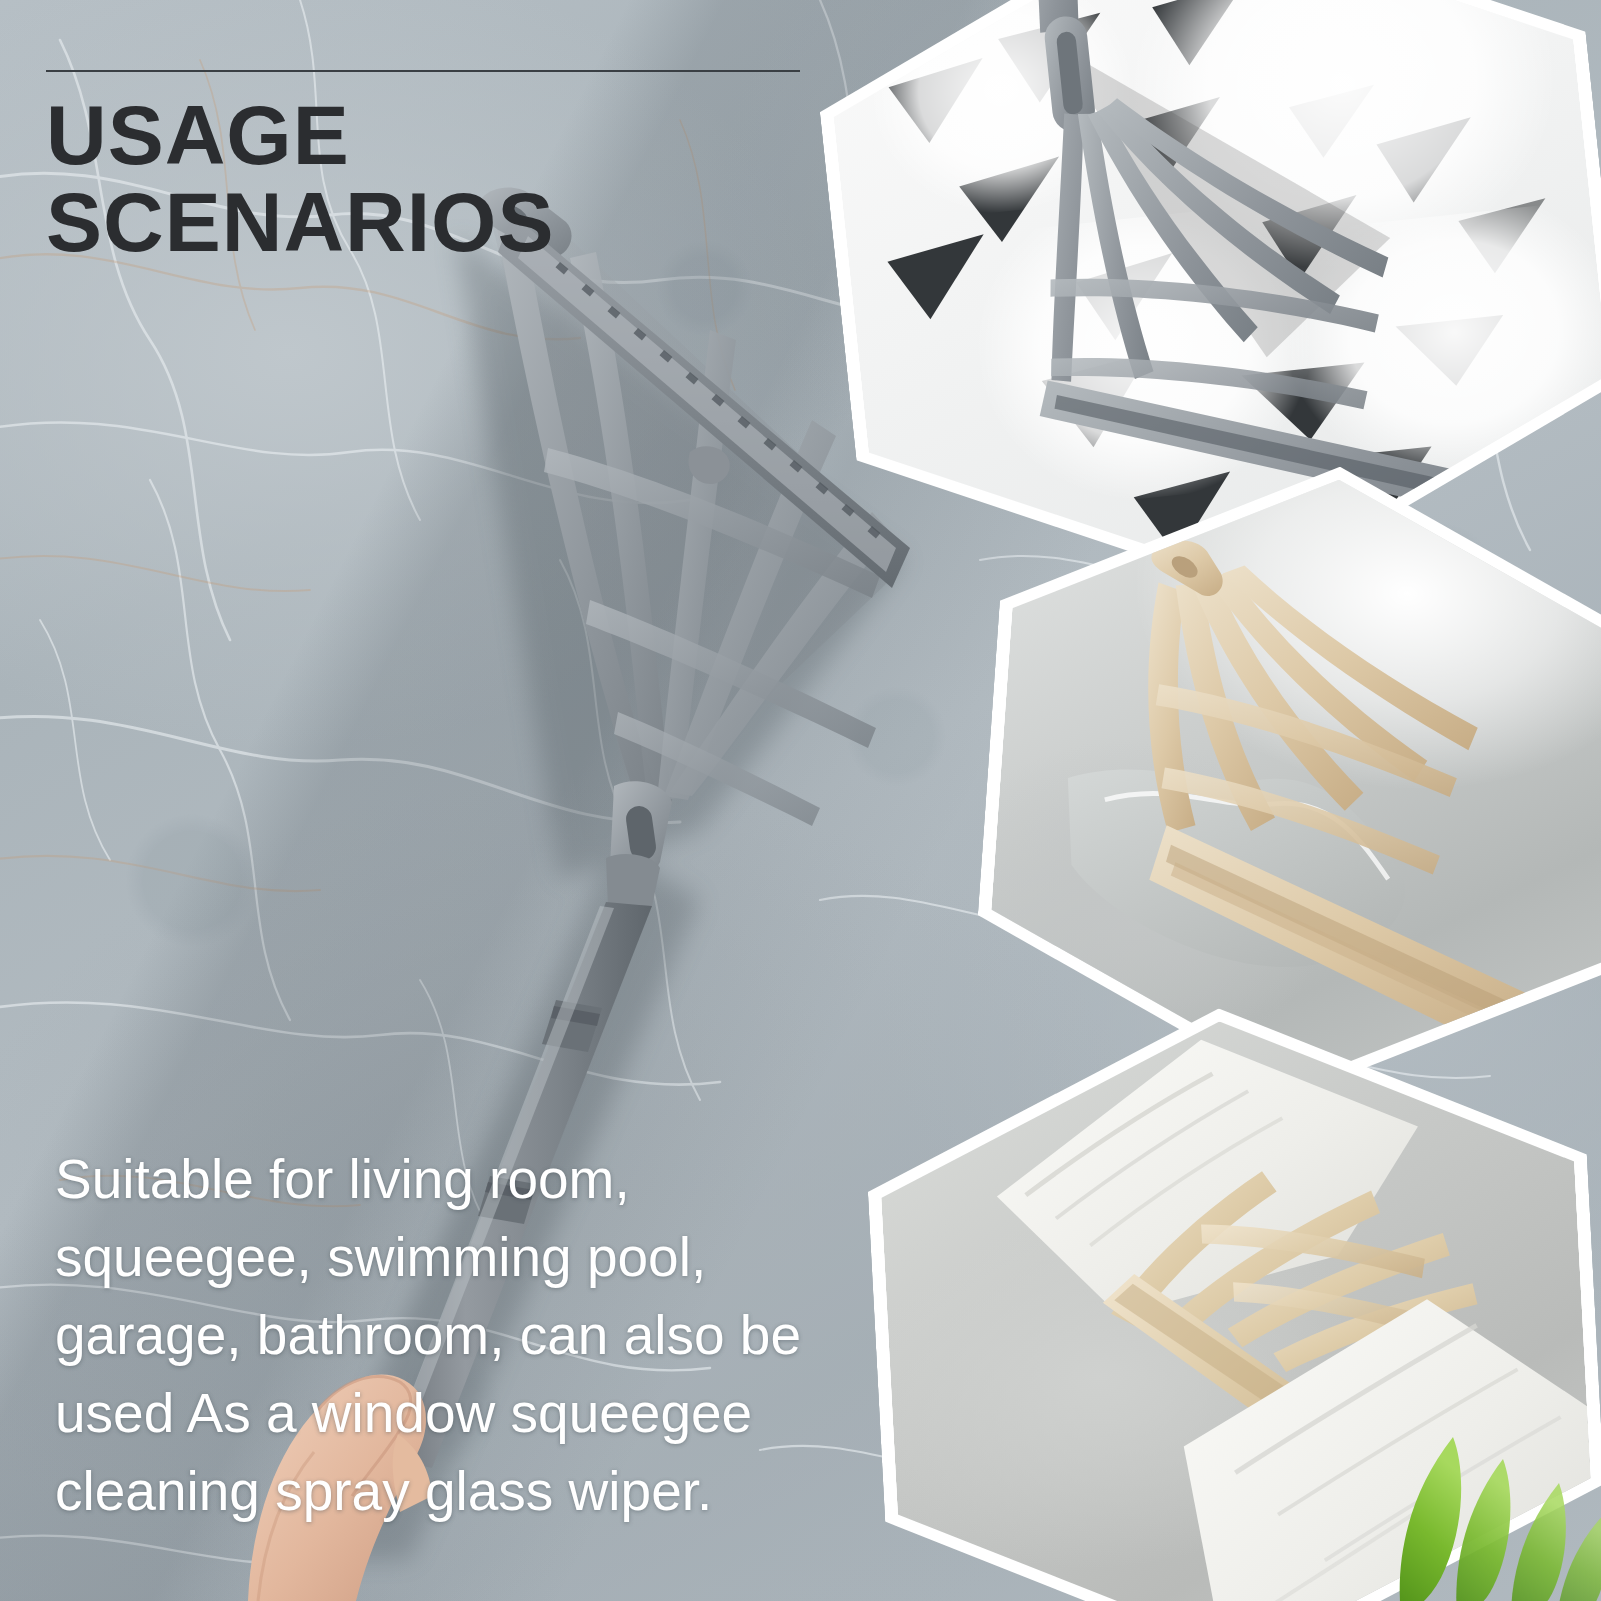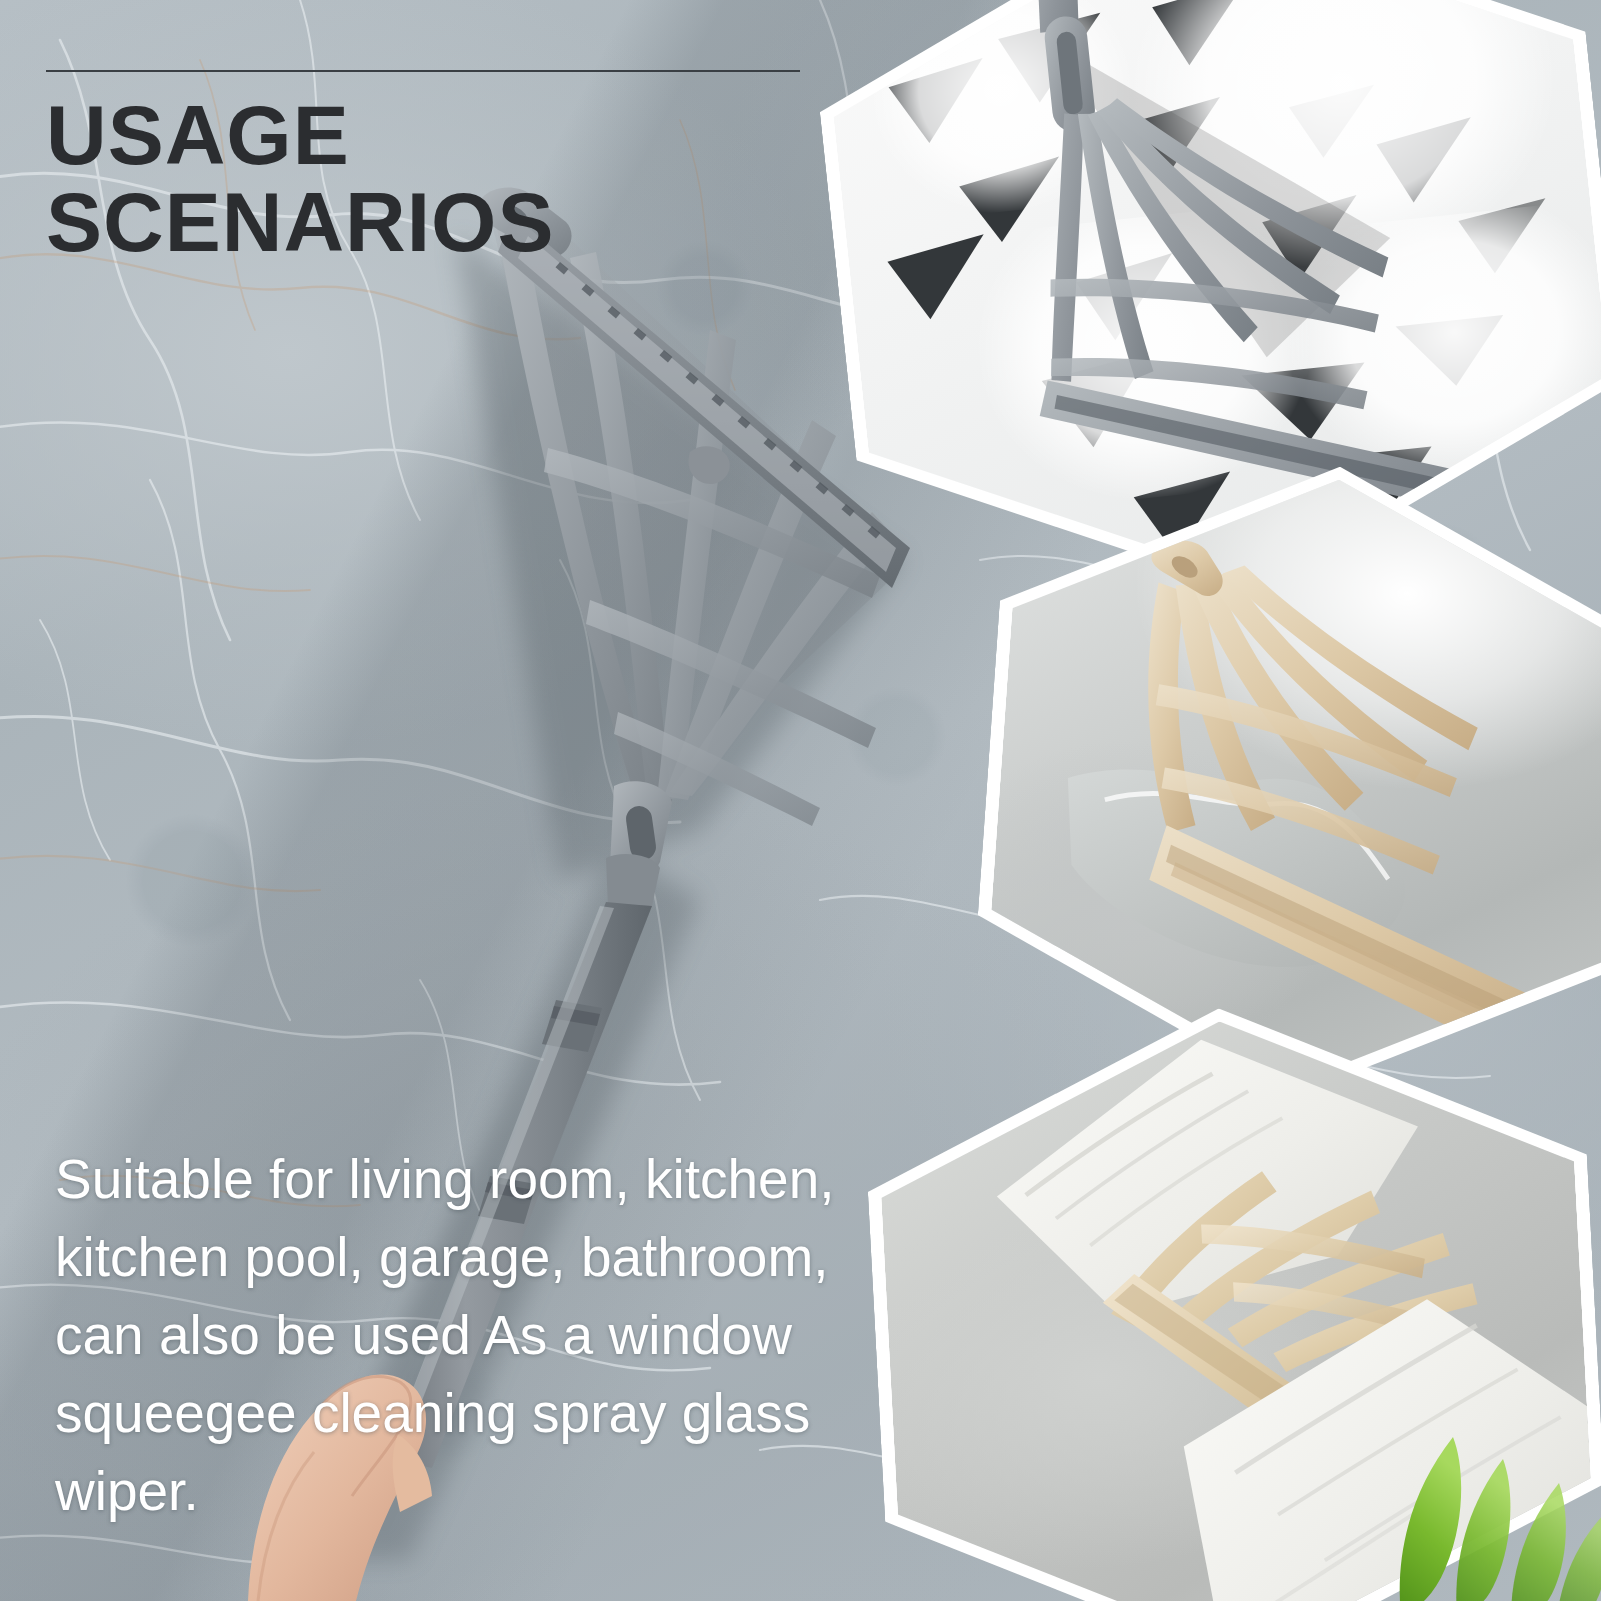--- a/index.html
+++ b/index.html
@@ -259,21 +259,21 @@
       <path d="M398,1434 C418,1448 430,1470 432,1496 L400,1512 C394,1486 388,1460 398,1434 Z" fill="#e4bb9f"></path>
     </g>
   </svg>
 
   <div class="title-rule"></div>
   <div class="title">
     <span>USAGE</span>
     <span>SCENARIOS</span>
   </div>
 
-  <div class="body-copy">Suitable for living room, kitchen, kitchen pool, garage, bathroom, can also be used As a window squeegee cleaning spray glass wiper.</div>
+  <div class="body-copy">Suitable for living room, squeegee, swimming pool, garage, bathroom, can also be used As a window squeegee cleaning spray glass wiper.</div>
 
   <div class="hex" id="hex1">
     <div class="hex-inner">
       <div class="hex-photo tile-bw">
 
         <svg viewBox="0 0 770 700" preserveAspectRatio="none" style="position:absolute;inset:0;width:100%;height:100%">
           <g fill="#33373a">
             <polygon points="60,150 160,130 96,212"></polygon>
             <polygon points="178,112 286,96 214,182"></polygon>
             <polygon points="122,260 228,240 160,322"></polygon>

